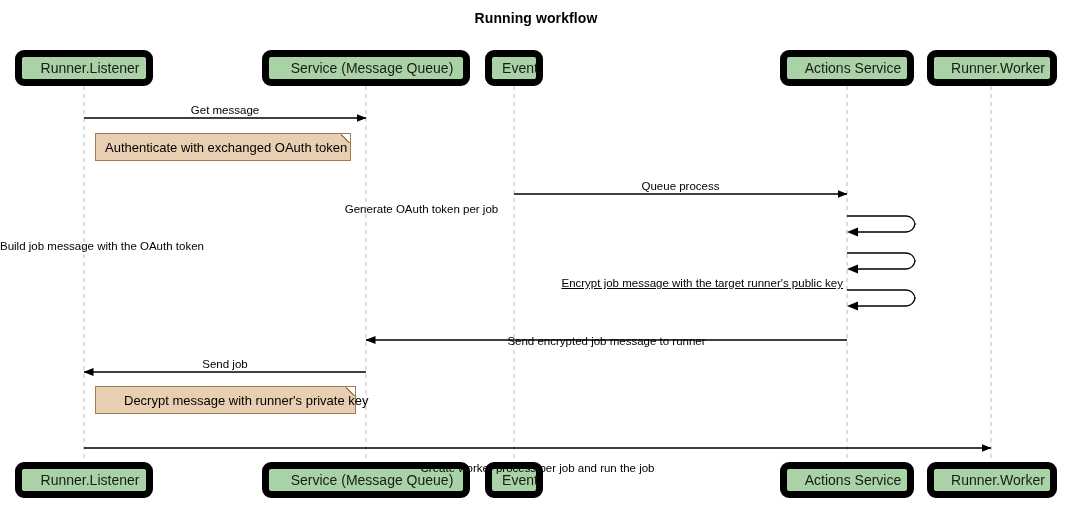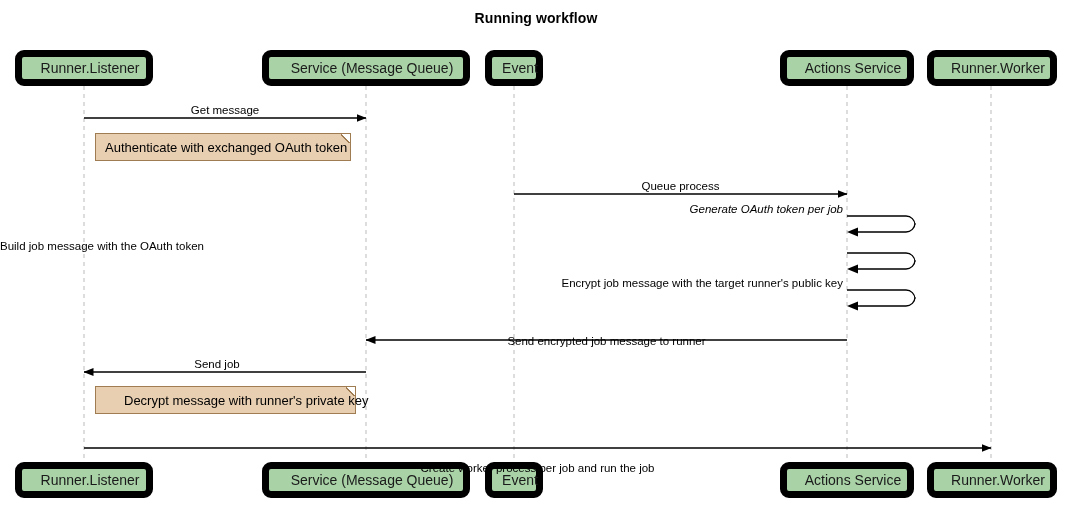--- a/index.html
+++ b/index.html
@@ -144,25 +144,25 @@
       <div class="participant-box" style="left: 780px; top: 462px; width: 134px;">
         <span>Actions Service</span>
       </div>
       <div class="participant-box" style="left: 927px; top: 462px; width: 130px;">
         <span>Runner.Worker</span>
       </div>
     </div>
   <div id="labels-layer">
       <div class="msg-label" style="left: 84px; width: 282px; top: 104px;">Get message</div>
       <div class="msg-label" style="left: 514px; width: 333px; top: 180px;">Queue process</div>
-      <div class="msg-label" style="top: 203px; left: 0px; width: 843px; text-align: right; font-style: italic;">Generate OAuth token per job</div>
+      <div class="msg-label" style="top: 203px; left: 0px; width: 843px; ">Generate OAuth token per job</div>
       <div class="msg-label" style="top: 240px; left: 0px; width: 843px; text-align: left;">Build job message with the OAuth token</div>
-      <div class="msg-label" style="top: 277px; left: 0px; width: 843px; text-align: right;">Encrypt job message with the target runner's public key</div>
+      <div class="msg-label" style="top: 277px; left: 0px; width: 843px; text-align: right; text-decoration: underline;">Encrypt job message with the target runner's public key</div>
       <div class="msg-label" style="left: 366px; width: 481px; top: 335px;">Send encrypted job message to runner</div>
-      <div class="msg-label" style="left: 76px; width: 282px; top: 358px;">Send job</div>
+      <div class="msg-label" style="left: 84px; width: 282px; top: 358px;">Send job</div>
       <div class="msg-label" style="left: 84px; width: 907px; top: 434px; margin-top: 28px;">Create worker process per job and run the job</div>
     </div>
   <div id="notes-layer">
       <div class="note-box" style="left: 95px; top: 133px; width: 256px;">
         <span>Authenticate with exchanged OAuth token</span>
         <span class="note-fold"></span>
       </div>
       <div class="note-box" style="left: 95px; top: 386px; width: 261px; padding-left: 28px;">
         <span>Decrypt message with runner's private key</span>
         <span class="note-fold"></span>

